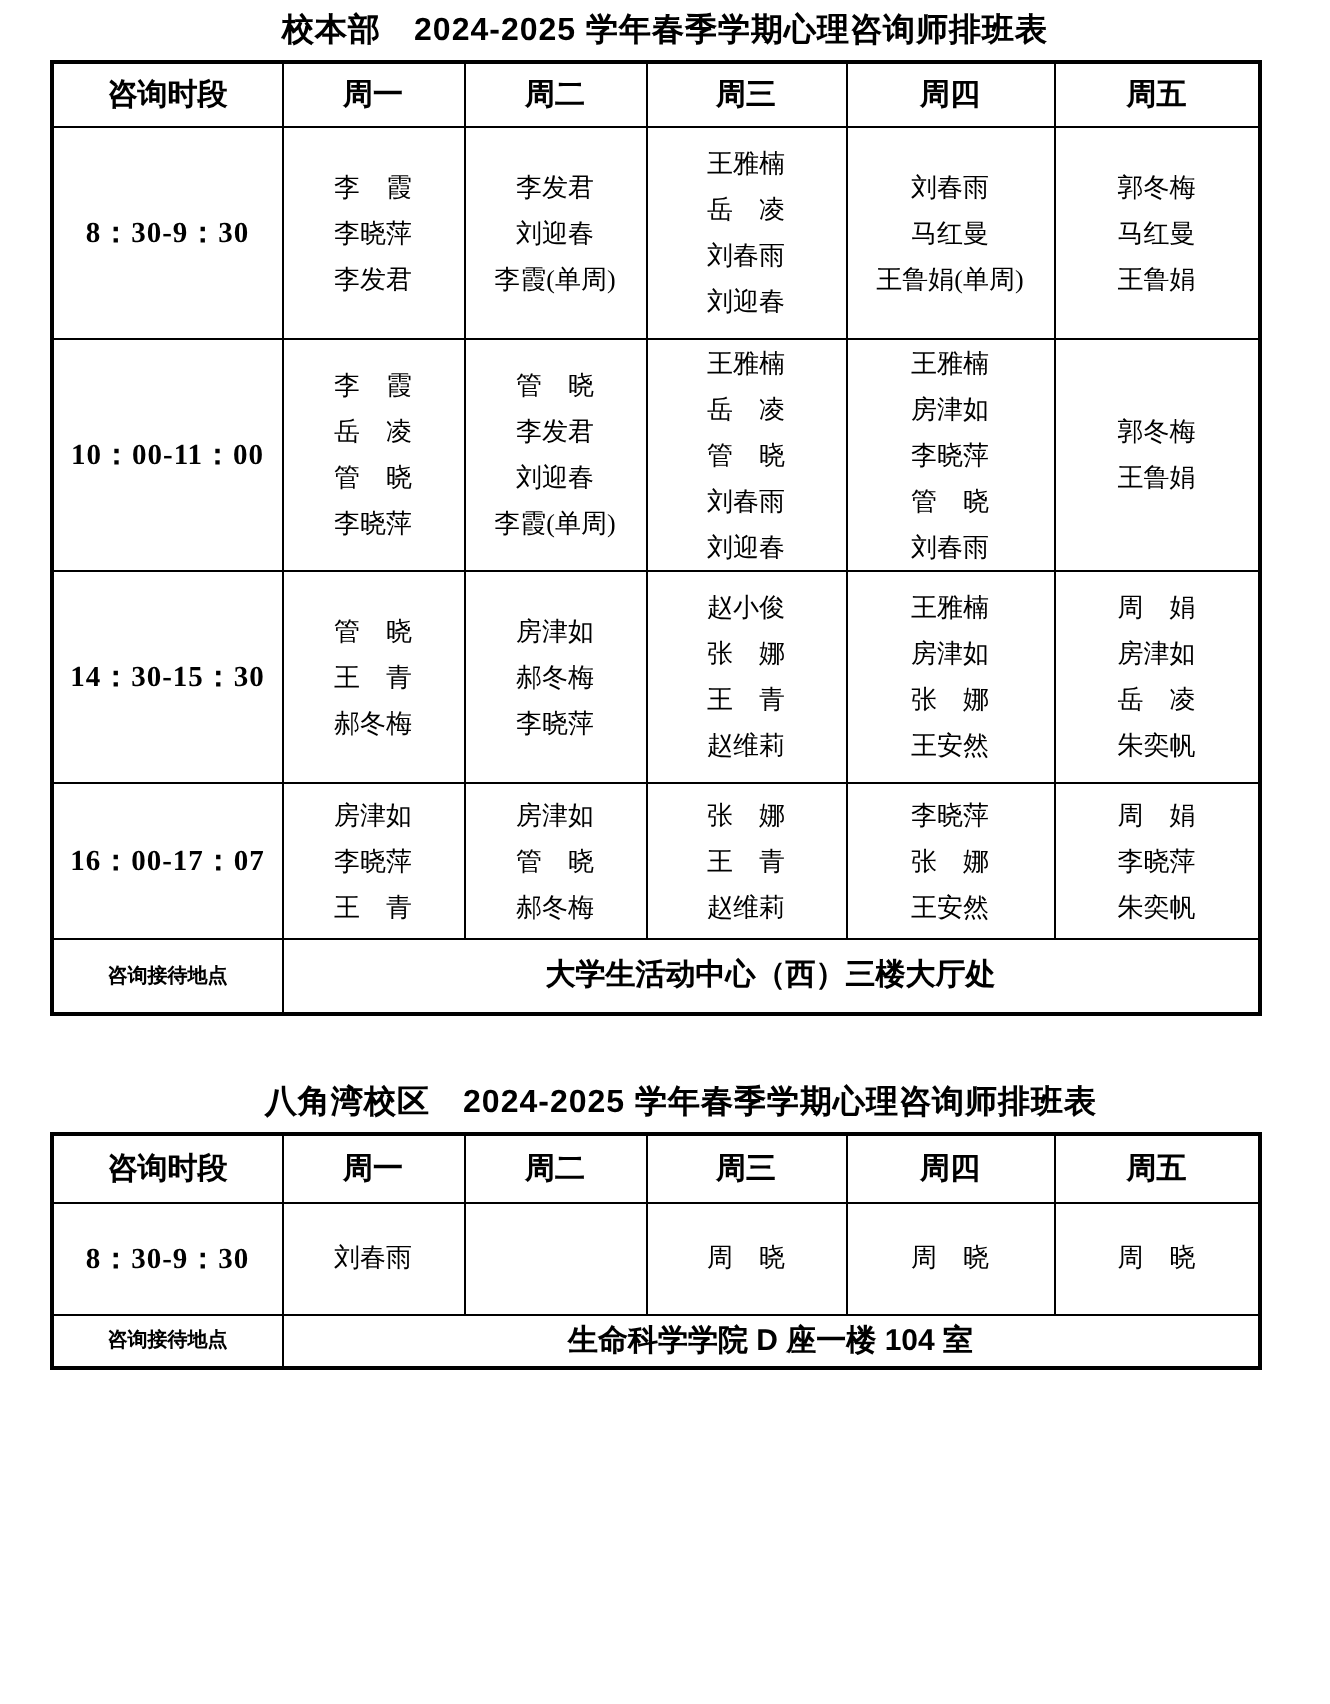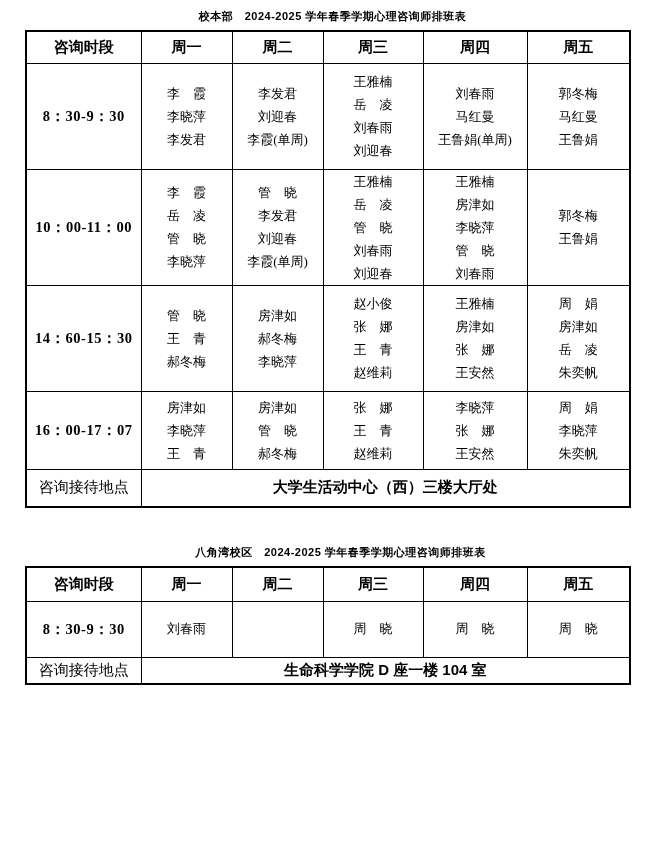--- a/index.html
+++ b/index.html
@@ -14,21 +14,21 @@
     width: 665px;
     height: 852px;
     background: #ffffff;
     overflow: hidden;
   }
   .schedule-title {
     margin: 0;
     text-align: center;
     font-family: "Liberation Sans", sans-serif;
     font-weight: bold;
-    font-size: 11px;
+    font-size: 16px;
     line-height: 16px;
     letter-spacing: 0.5px;
   }
   .sec-0 .schedule-title { margin: 8px 0 6px 0; }
   .sec-1 .schedule-title { margin: 36px 0 6px 16px; }
 
   table.schedule {
     border-collapse: collapse;
     table-layout: fixed;
     width: 604px;
@@ -54,22 +54,22 @@
     font-size: 14.5px;
     letter-spacing: 0.5px;
   }
   td.names-cell {
     font-size: 13px;
   }
   #t0 .name-line { line-height: 23px; }
   #t1 .name-line { line-height: 22px; }
   td.location-label {
     font-family: "Liberation Sans", sans-serif;
-    font-weight: normal;
-    font-size: 15px;
+    font-weight: bold;
+    font-size: 10px;
     margin-top: 21px;
   }
   td.location-value {
     font-family: "Liberation Sans", sans-serif;
     font-weight: bold;
     font-size: 15px;
   }
   
   #t0 thead tr { height: 32px; }
   #t0 tbody tr:nth-child(1) { height: 106px; }
@@ -168,21 +168,21 @@
               <div class="name-line">李晓萍</div>
               <div class="name-line">管　晓</div>
               <div class="name-line">刘春雨</div>
             </td>
             <td class="names-cell">
               <div class="name-line">郭冬梅</div>
               <div class="name-line">王鲁娟</div>
             </td>
           </tr>
           <tr>
-            <td class="time-cell">14：60-15：30</td>
+            <td class="time-cell">14：30-15：30</td>
             <td class="names-cell">
               <div class="name-line">管　晓</div>
               <div class="name-line">王　青</div>
               <div class="name-line">郝冬梅</div>
             </td>
             <td class="names-cell">
               <div class="name-line">房津如</div>
               <div class="name-line">郝冬梅</div>
               <div class="name-line">李晓萍</div>
             </td>

